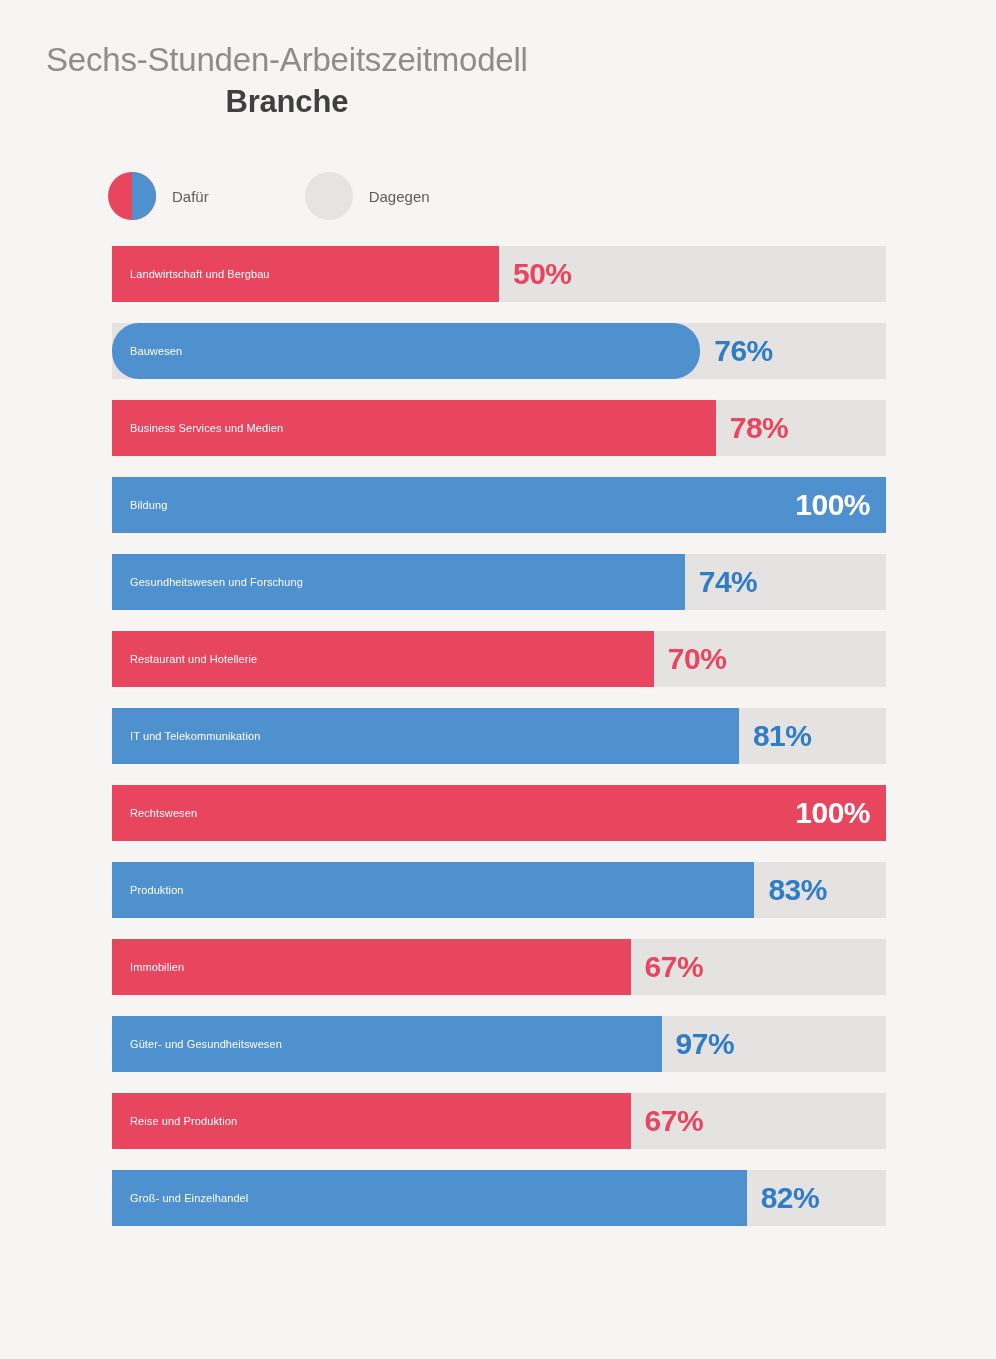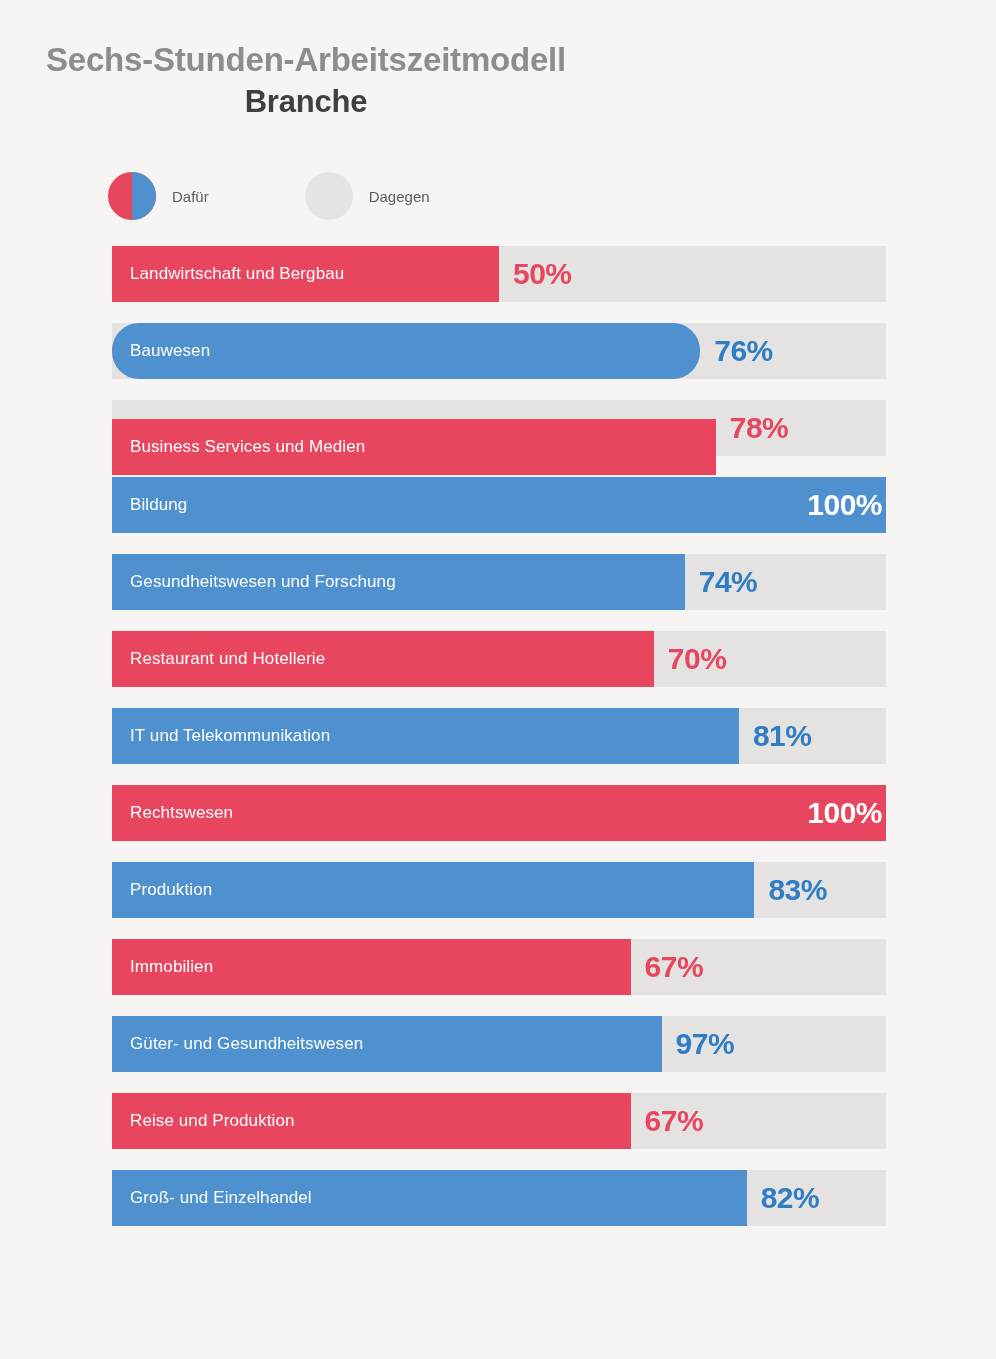--- a/index.html
+++ b/index.html
@@ -25,21 +25,21 @@
   }
 
   
   .header {
     position: absolute;
     left: 46px;
     top: 38px;
   }
   .title-top {
     font-size: 33px;
-    font-weight: 700;
+    font-weight: 400;
     color: #8d8d8d;
     letter-spacing: -0.2px;
     line-height: 44px;
     white-space: nowrap;
   }
   .title-main {
     font-size: 31px;
     font-weight: 700;
     color: #404040;
     letter-spacing: -0.2px;
@@ -118,21 +118,21 @@
     top: 0;
     height: 56px;
     display: flex;
     align-items: center;
   }
   .bar.red   { background: #e8455f; }
   .bar.blue  { background: #4f90ce; }
 
   .bar-label {
     color: #ffffff;
-    font-size: 17px;
+    font-size: 11px;
     font-weight: 400;
     margin-left: 18px;
     white-space: nowrap;
     letter-spacing: 0.1px;
   }
 
   .value {
     position: absolute;
     top: 0;
     height: 56px;
@@ -141,21 +141,21 @@
     font-size: 30px;
     font-weight: 700;
     letter-spacing: -0.5px;
     white-space: nowrap;
   }
   .value.outside {
     padding-left: 14px;
   }
   .value.inside {
     right: 0;
-    padding-right: 4px;
+    padding-right: 16px;
     color: #ffffff;
   }
   .value.red   { color: #e8455f; }
   .value.blue  { color: #2f7dc4; }
   .value.inside.red, .value.inside.blue { color: #ffffff; }
 </style>
 </head>
 <body>
 
 <div class="page">
@@ -183,21 +183,21 @@
         </div>
         <span class="value red outside" style="left: 50%;">50%</span>
       </div>
       <div class="row">
         <div class="bar blue" style="width: 76%; border-radius: 27px;">
           <span class="bar-label">Bauwesen</span>
         </div>
         <span class="value blue outside" style="left: 76%;">76%</span>
       </div>
       <div class="row">
-        <div class="bar red" style="width: 78%; margin-top: 19px;">
+        <div class="bar red" style="width: 78%;">
           <span class="bar-label">Business Services und Medien</span>
         </div>
         <span class="value red outside" style="left: 78%;">78%</span>
       </div>
       <div class="row">
         <div class="bar blue" style="width: 100%;">
           <span class="bar-label">Bildung</span>
         </div>
         <span class="value blue inside">100%</span>
       </div>

